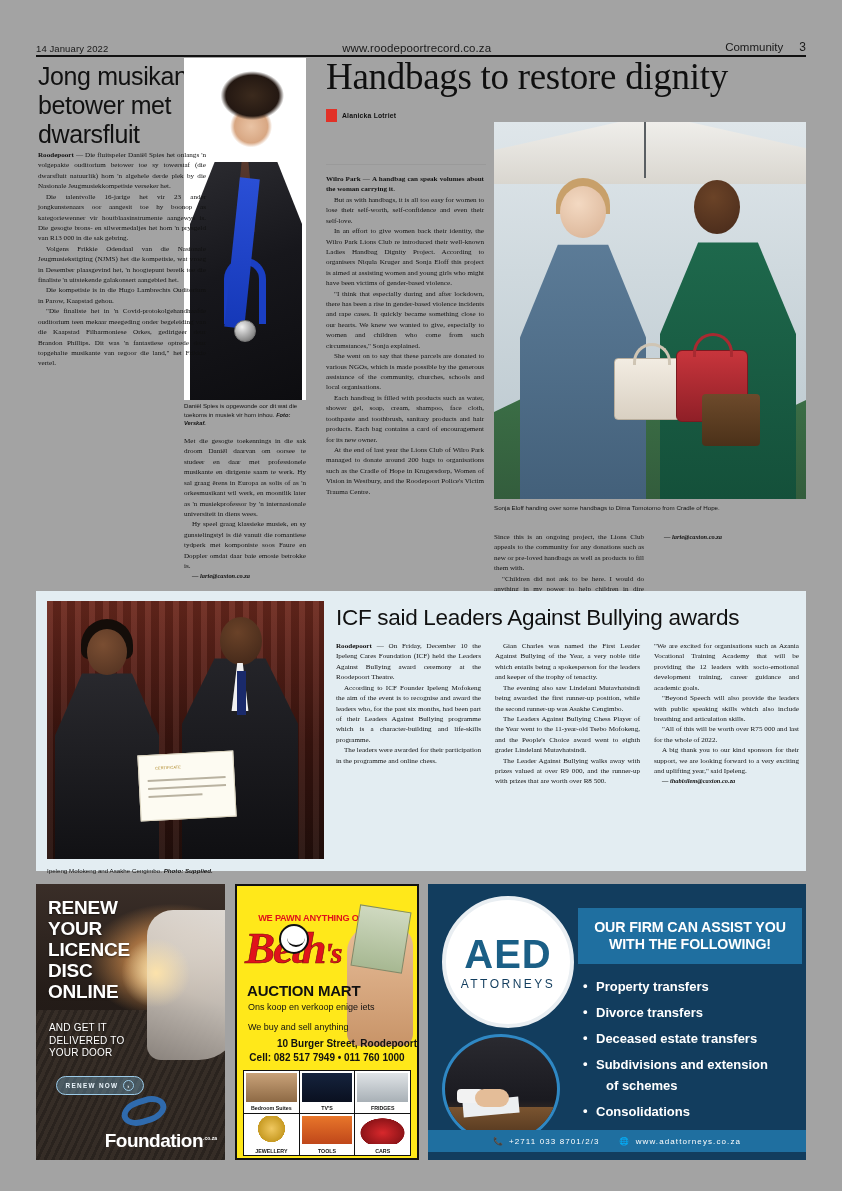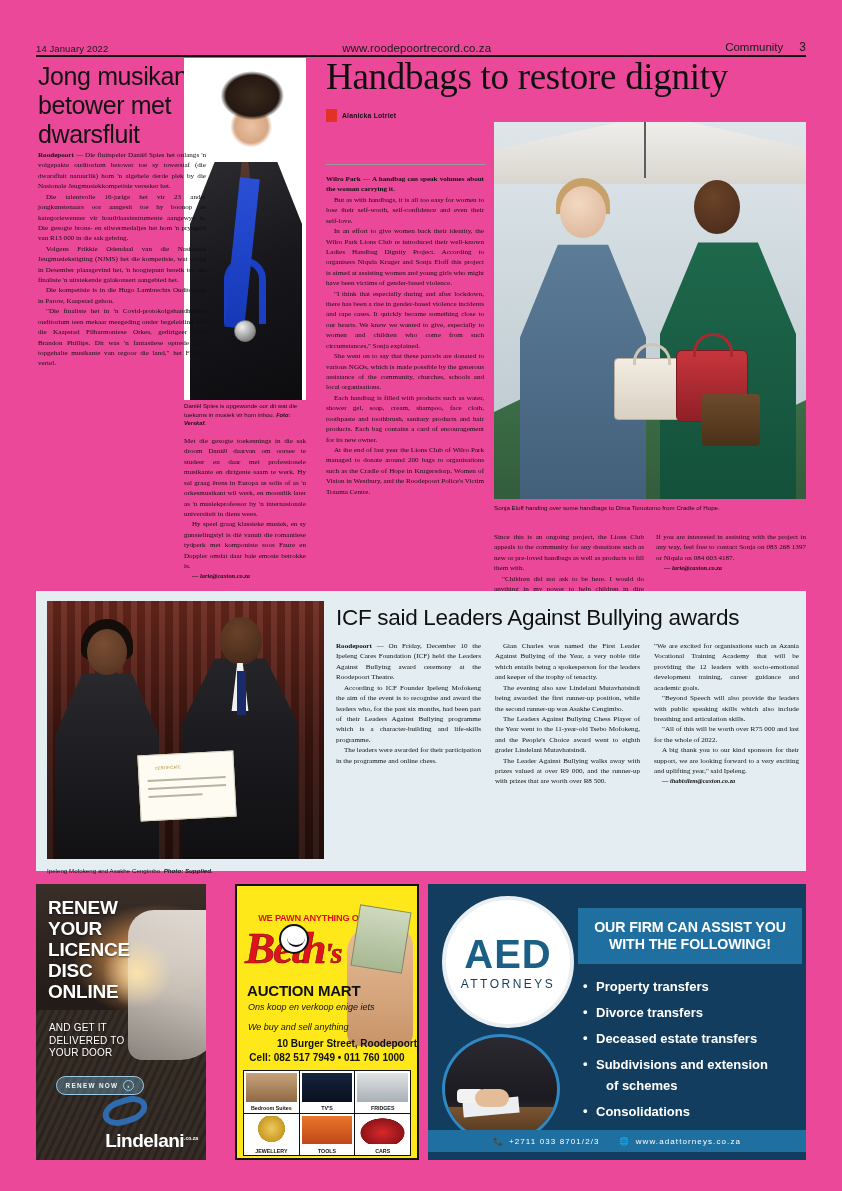--- a/index.html
+++ b/index.html
@@ -2,21 +2,21 @@
 <html><head>
 <meta charset="utf-8">
 <style>
   * { box-sizing: border-box; margin: 0; padding: 0; }
   html, body {
     width: 842px; height: 1191px;
     background: #ffffff;
     font-family: "Liberation Serif", serif;
     overflow: hidden;
   }
-  .page { position: relative; width: 842px; height: 1191px; background:#ec4899; }
+  .page { position: relative; width: 842px; height: 1191px; background:#a3a3a3; }
 
   
   .masthead {
     position: absolute; left: 36px; top: 32px; width: 770px; height: 22px;
     display: flex; align-items: flex-end; justify-content: space-between;
     font-family: "Liberation Sans", sans-serif;
   }
   .mh-date { font-size: 9.5px; color: #1a1a1a; letter-spacing: .1px; }
   .mh-url  { font-size: 11.5px; color: #1a1a1a; letter-spacing: .1px; }
   .mh-right { display: flex; align-items: baseline; gap: 16px; }
@@ -206,21 +206,21 @@
     font-family: "Liberation Sans", sans-serif;
     font-size: 22.5px; font-weight: 400; color: #111; letter-spacing: -0.3px;
   }
   .icf-c1 { position: absolute; left: 300px; top: 50px; width: 145px; }
   .icf-c2 { position: absolute; left: 459px; top: 50px; width: 145px; }
   .icf-c3 { position: absolute; left: 618px; top: 50px; width: 145px; }
 
   
   
   #ad-carlicence {
-    position: absolute; left: 36px; top: 884px; width: 170px; height: 276px;
+    position: absolute; left: 36px; top: 884px; width: 189px; height: 276px;
     overflow: hidden; color: #fff;
     background:
       radial-gradient(ellipse 120px 80px at 72% 28%, rgba(255,214,150,.95) 0%, rgba(255,170,90,.55) 38%, rgba(40,28,22,0) 72%),
       linear-gradient(#3a2e28 0%, #241c18 40%, #1a1512 100%);
   }
   #ad-carlicence .road {
     position:absolute; left:0; bottom:0; width:100%; height:150px;
     background: repeating-linear-gradient(115deg, #2c2520 0 3px, #3a312a 3px 7px);
     opacity:.85;
   }
@@ -297,21 +297,21 @@
   }
   #ad-beths .head .f { position:absolute; left:6px; top:9px; width:18px; height:12px;
     border-bottom:2px solid #111; border-radius:0 0 12px 12px; }
   #ad-beths .auction {
     position:absolute; left:10px; top:96px;
     font-family:"Liberation Sans", sans-serif; font-weight:700; font-size:15px;
     color:#111; letter-spacing:-.2px;
   }
   #ad-beths .sl1, #ad-beths .sl2 {
     position:absolute; left:11px;
-    font-family:"Liberation Sans", sans-serif; font-style:italic; font-size:9px; color:#111;
+    font-family:"Liberation Sans", sans-serif; font-size:9px; color:#111;
   }
   #ad-beths .sl1 { top:116px; }
   #ad-beths .sl2 { top:136px;text-align:center; }
   #ad-beths .hand {
     position:absolute; right:4px; top:40px; width:66px; height:120px;
     background: linear-gradient(#e7bd99,#c89468); border-radius: 26px 20px 12px 12px;
   }
   #ad-beths .cash {
     position:absolute; right:10px; top:22px; width:52px; height:62px;
     background: linear-gradient(#cfd9c0,#a7b892); border:1px solid #7d8b6b;
@@ -494,21 +494,20 @@
     </div>
 
     <div class="hb-cap">Sonja Eloff handing over some handbags to Dima Tomotomo from Cradle of Hope.</div>
 
     <div class="body-col hb-col2">
       <p class="noind">Since this is an ongoing project, the Lions Club appeals to the community for any donations such as new or pre-loved handbags as well as products to fill them with.</p>
       <p>"Children did not ask to be here. I would do anything in my power to help children in dire circumstances. Women sometimes also find themselves in a difficult situation or circumstances and I, together with the Wilro Park Lions Club strive to give just a little hope or encouragement to those who need it," Sonja concluded.</p>
     </div>
 
     <div class="body-col hb-col3">
-      <p class="noind">If you are interested in assisting with the project in any way, feel free to contact Sonja on 083 268 1397 or Niqula on 084 603 4187.</p>
       <p class="byline-email">— larie@caxton.co.za</p>
     </div>
   </div>
 
   <div id="art-icf">
 
     <div class="icf-photo">
       <div class="bg"></div>
       <div class="curt"></div>
       <div class="w1"></div>
@@ -562,21 +561,21 @@
     <div class="car"></div>
     <div class="glow"></div>
     <div class="hl">RENEW YOUR LICENCE DISC ONLINE</div>
     <div class="sub">AND GET IT DELIVERED TO YOUR DOOR</div>
     <div class="cta">
       <span>RENEW NOW</span>
       <span class="arw">›</span>
     </div>
     <div class="loop"></div>
     <div class="brand">
-      <span>Lindelani</span><sup>.co.za</sup>
+      <span>Foundation</span><sup>.co.za</sup>
     </div>
   </div>
 
   <div id="ad-beths">
     <div class="pawn">WE PAWN ANYTHING OF VALUE</div>
     <div class="hand"></div>
     <div class="cash"></div>
     <div class="logo"><span>Beth</span><span class="ap">'s</span></div>
     <div class="head">
         <div class="f"></div>

